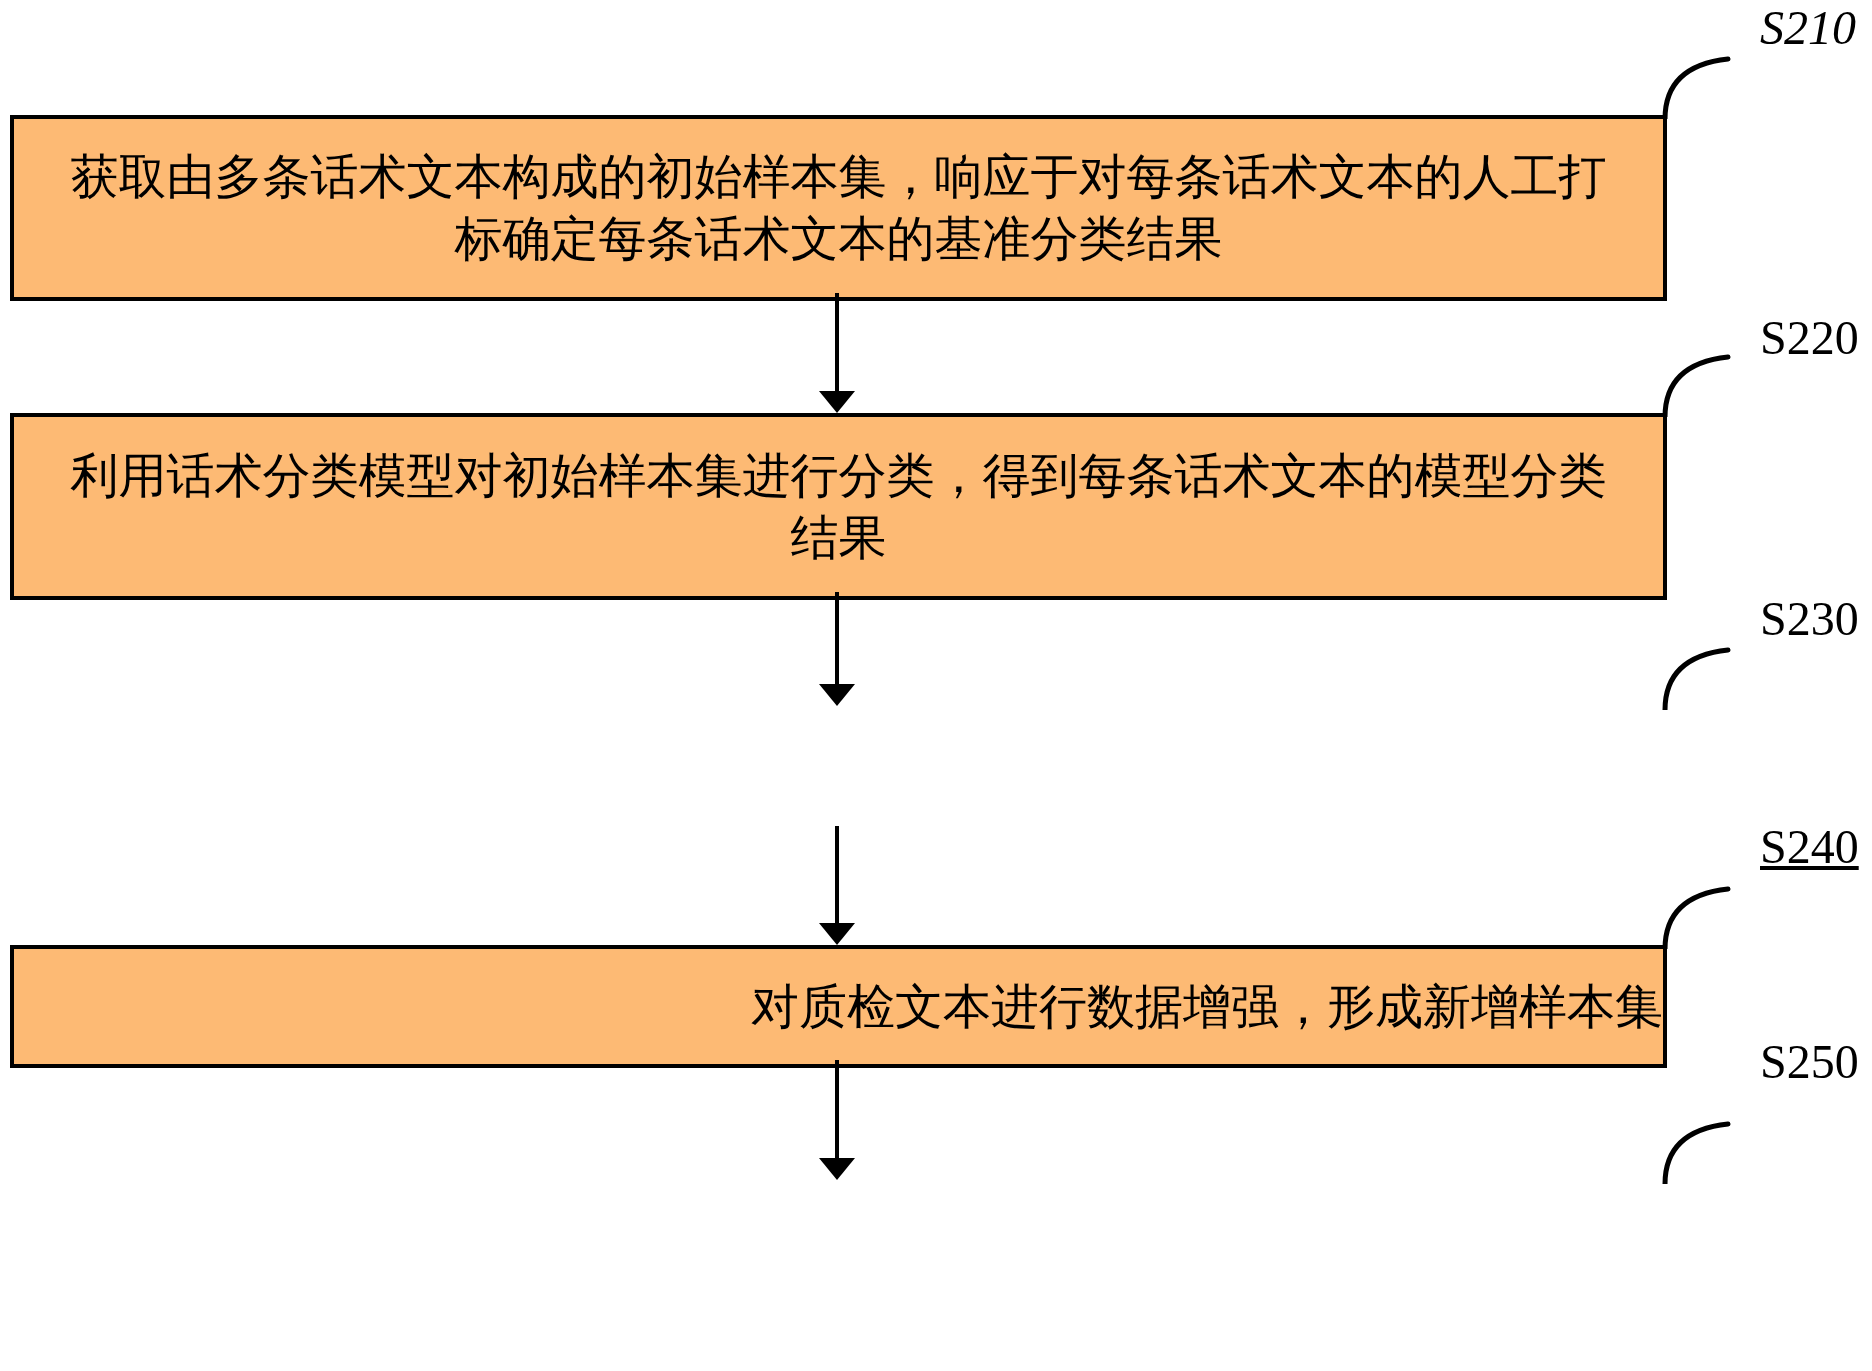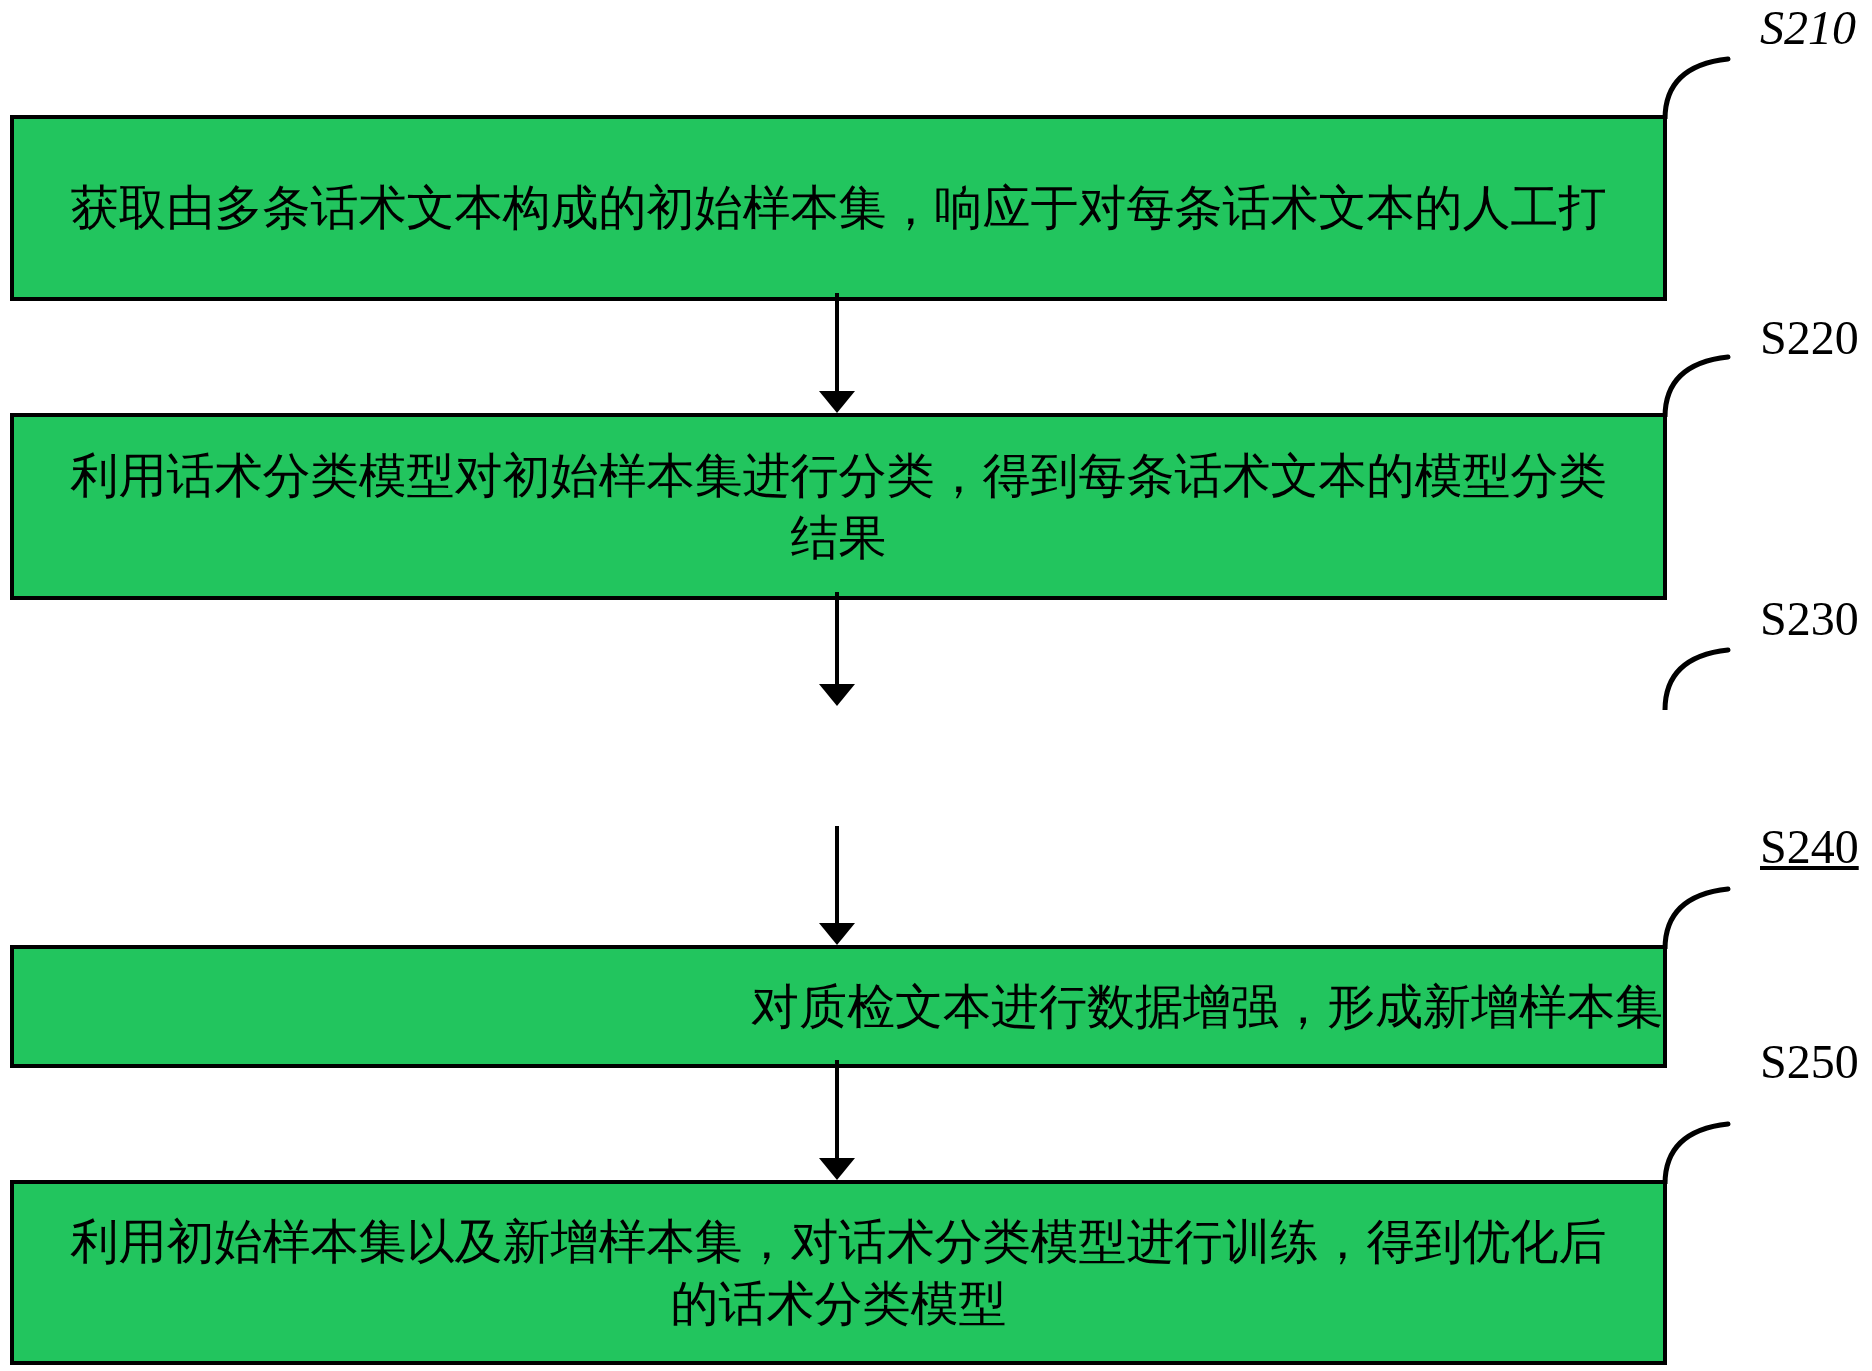--- a/index.html
+++ b/index.html
@@ -13,21 +13,21 @@
     height: 1371px;
     background: #ffffff;
     font-family: "Liberation Serif", "DejaVu Serif", serif;
     overflow: hidden;
   }
   .flow-box {
     position: absolute;
     left: 10px;
     width: 1649px;
     border: 4px solid #000000;
-    background: #22c55e;
+    background: #fdba74;
     display: flex;
     flex-direction: column;
     justify-content: center;
     align-items: center;
     box-sizing: content-box;
   }
   .flow-box .line {
     font-size: 48px;
     line-height: 62px;
     color: #000000;
@@ -92,36 +92,33 @@
   #curve-s240 { top: 885px; }
   #curve-s250 { top: 1120px; }
 </style>
 </head>
 <body>
 
 <div id="figure">
 
   <div class="flow-box" id="box-s210">
     <div class="line">获取由多条话术文本构成的初始样本集，响应于对每条话术文本的人工打</div>
+    <div class="line">标确定每条话术文本的基准分类结果</div>
   </div>
 
   <div class="flow-box" id="box-s220">
     <div class="line">利用话术分类模型对初始样本集进行分类，得到每条话术文本的模型分类</div>
     <div class="line">结果</div>
   </div>
 
 
   <div class="flow-box" id="box-s240">
     <div class="line">对质检文本进行数据增强，形成新增样本集</div>
   </div>
 
-  <div class="flow-box" id="box-s250">
-    <div class="line">利用初始样本集以及新增样本集，对话术分类模型进行训练，得到优化后</div>
-    <div class="line">的话术分类模型</div>
-  </div>
 
   <div class="arrow-line" id="arrow1-line"></div>
   <div class="arrow-head" id="arrow1-head"></div>
 
   <div class="arrow-line" id="arrow2-line"></div>
   <div class="arrow-head" id="arrow2-head"></div>
 
   <div class="arrow-line" id="arrow3-line"></div>
   <div class="arrow-head" id="arrow3-head"></div>
 

